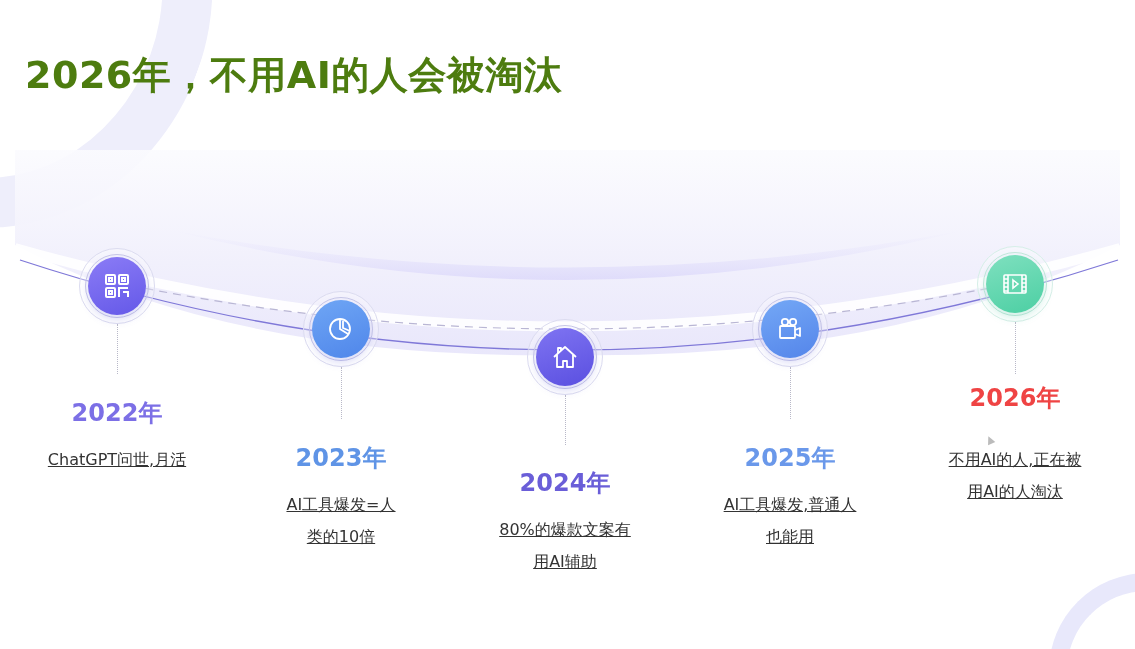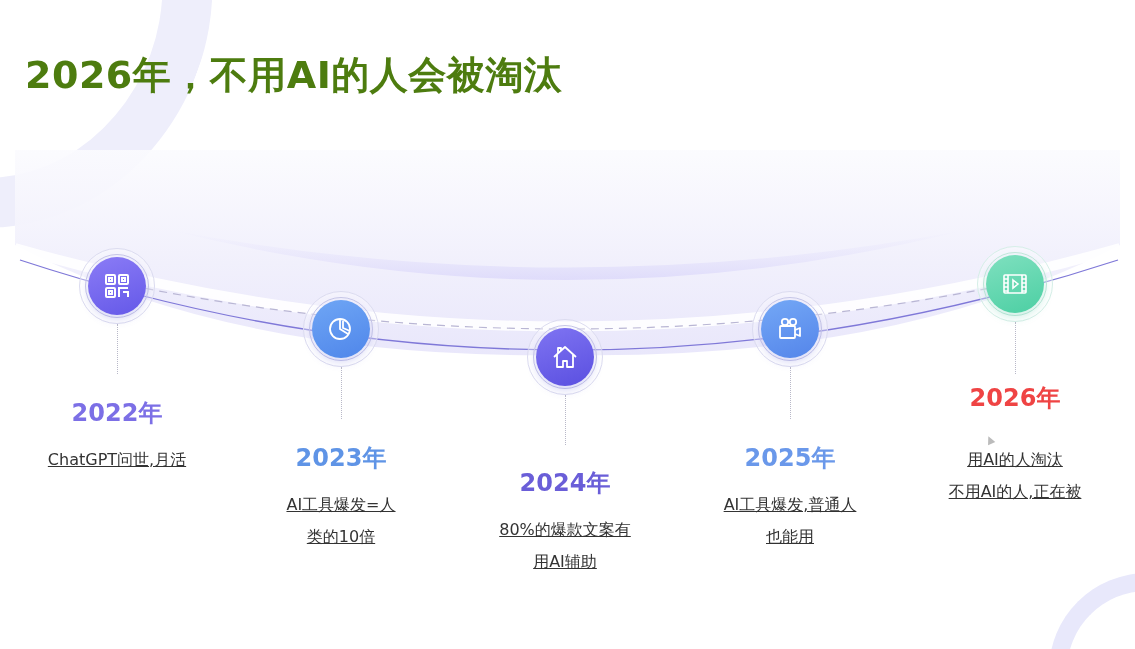--- a/index.html
+++ b/index.html
@@ -176,17 +176,17 @@
       <rect x="4" y="6" width="22" height="18" rx="1"></rect>
       <path d="M8 6 V24 M22 6 V24"></path>
       <path d="M4 10 H8 M4 14 H8 M4 18 H8 M4 22 H8 M22 10 H26 M22 14 H26 M22 18 H26 M22 22 H26"></path>
       <path d="M13 11 L18 15 L13 19 Z"></path>
     </svg>
   </div>
 </div>
 <div class="vline" style="left:1015px; top:322px; height:52px;"></div>
 <div class="year" style="left:1015px; top:378px; color:#ef4444;">2026年</div>
 <div class="desc" style="left:1015px; top:444px;">
+  <div>不用AI的人,正在被</div>
   <div>用AI的人淘汰</div>
-  <div>不用AI的人,正在被</div>
 </div>
 
 <div class="cursor"></div>
 
 </body></html>

